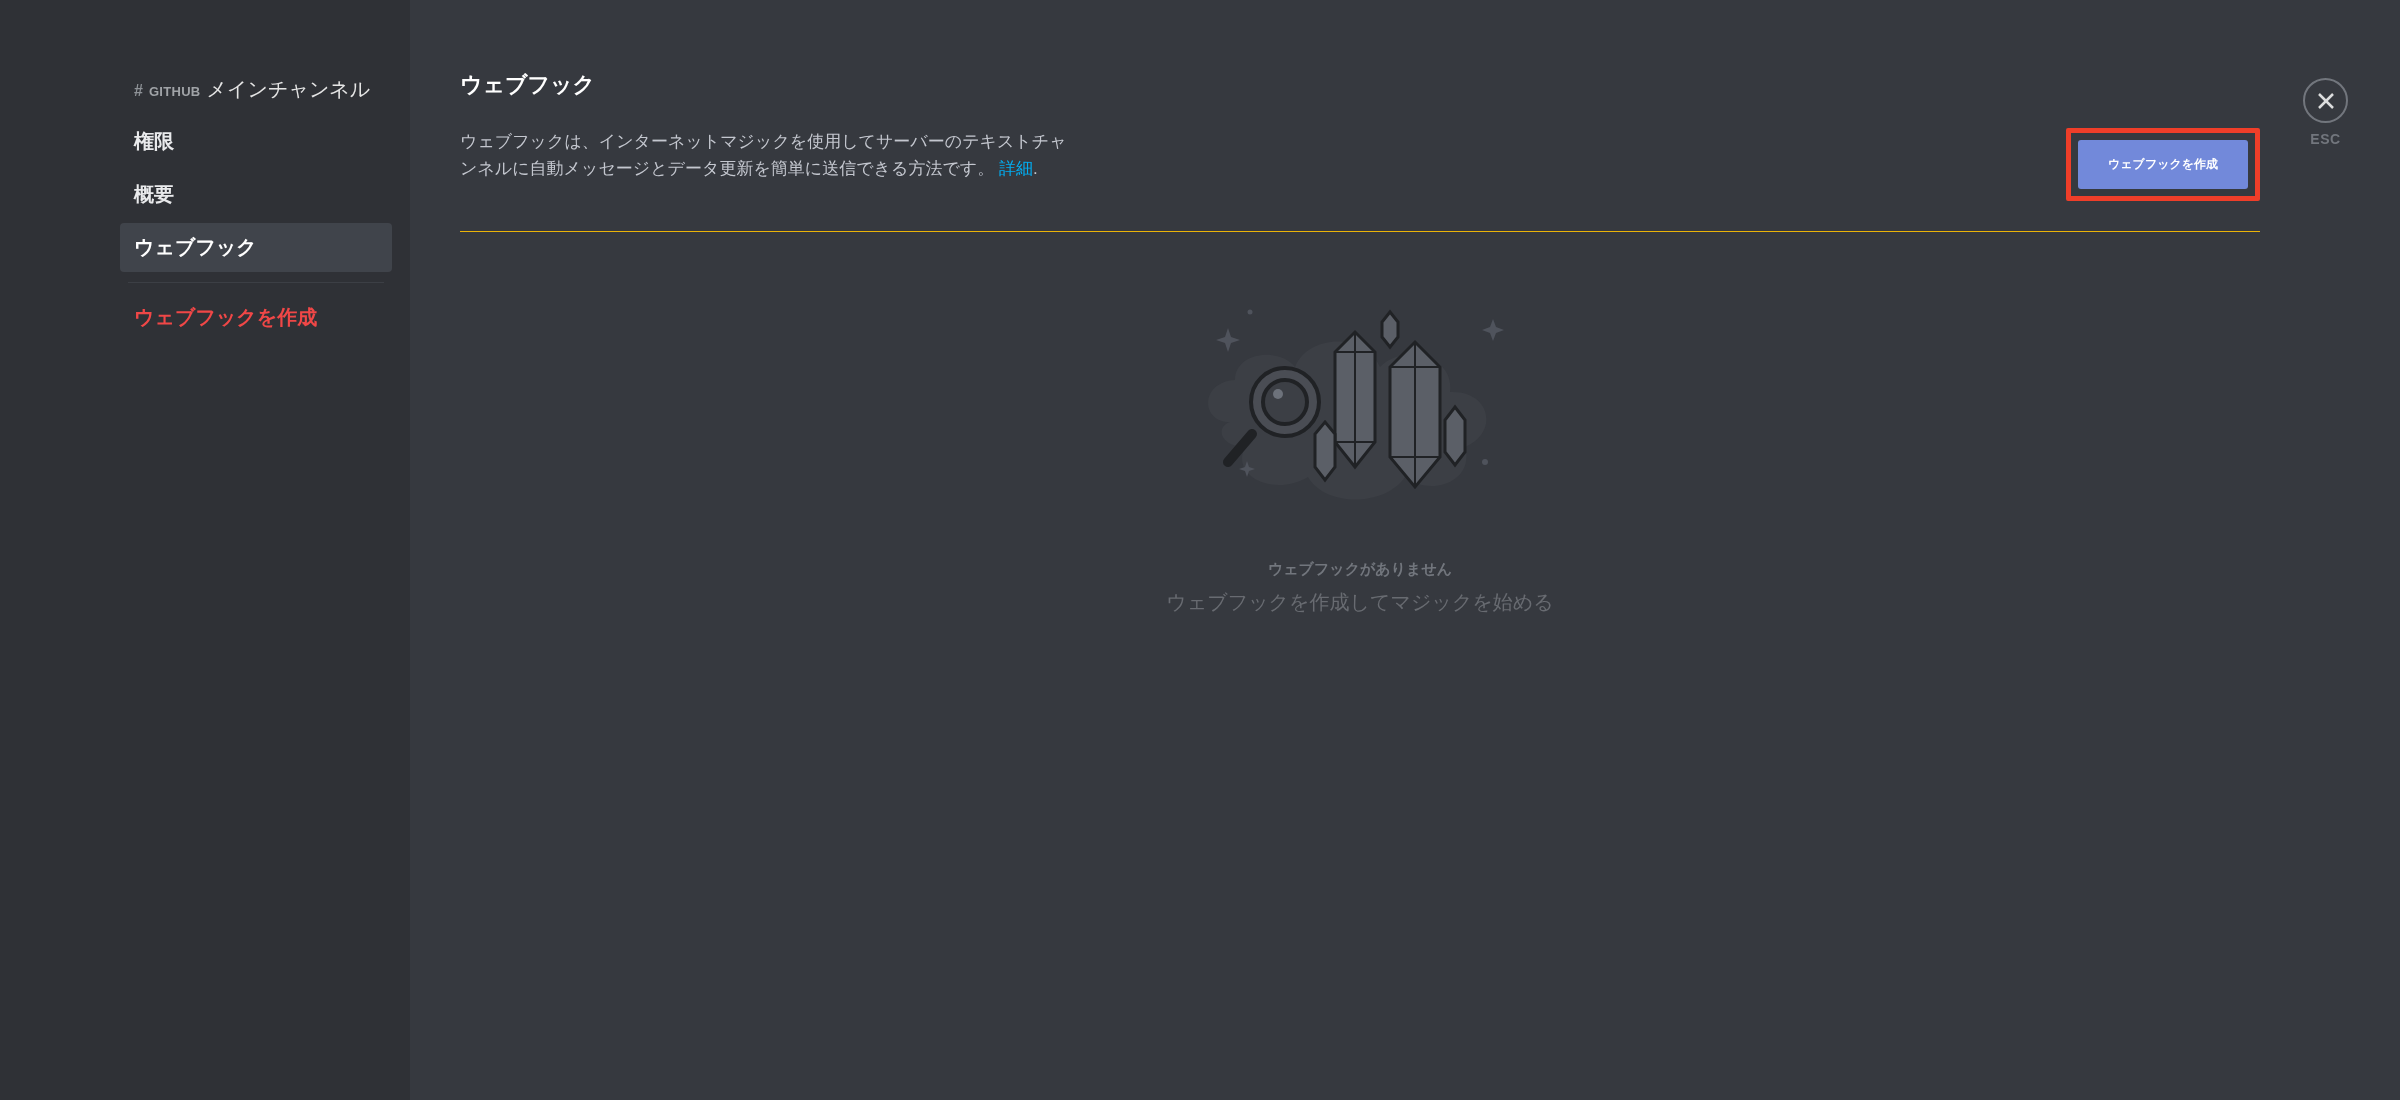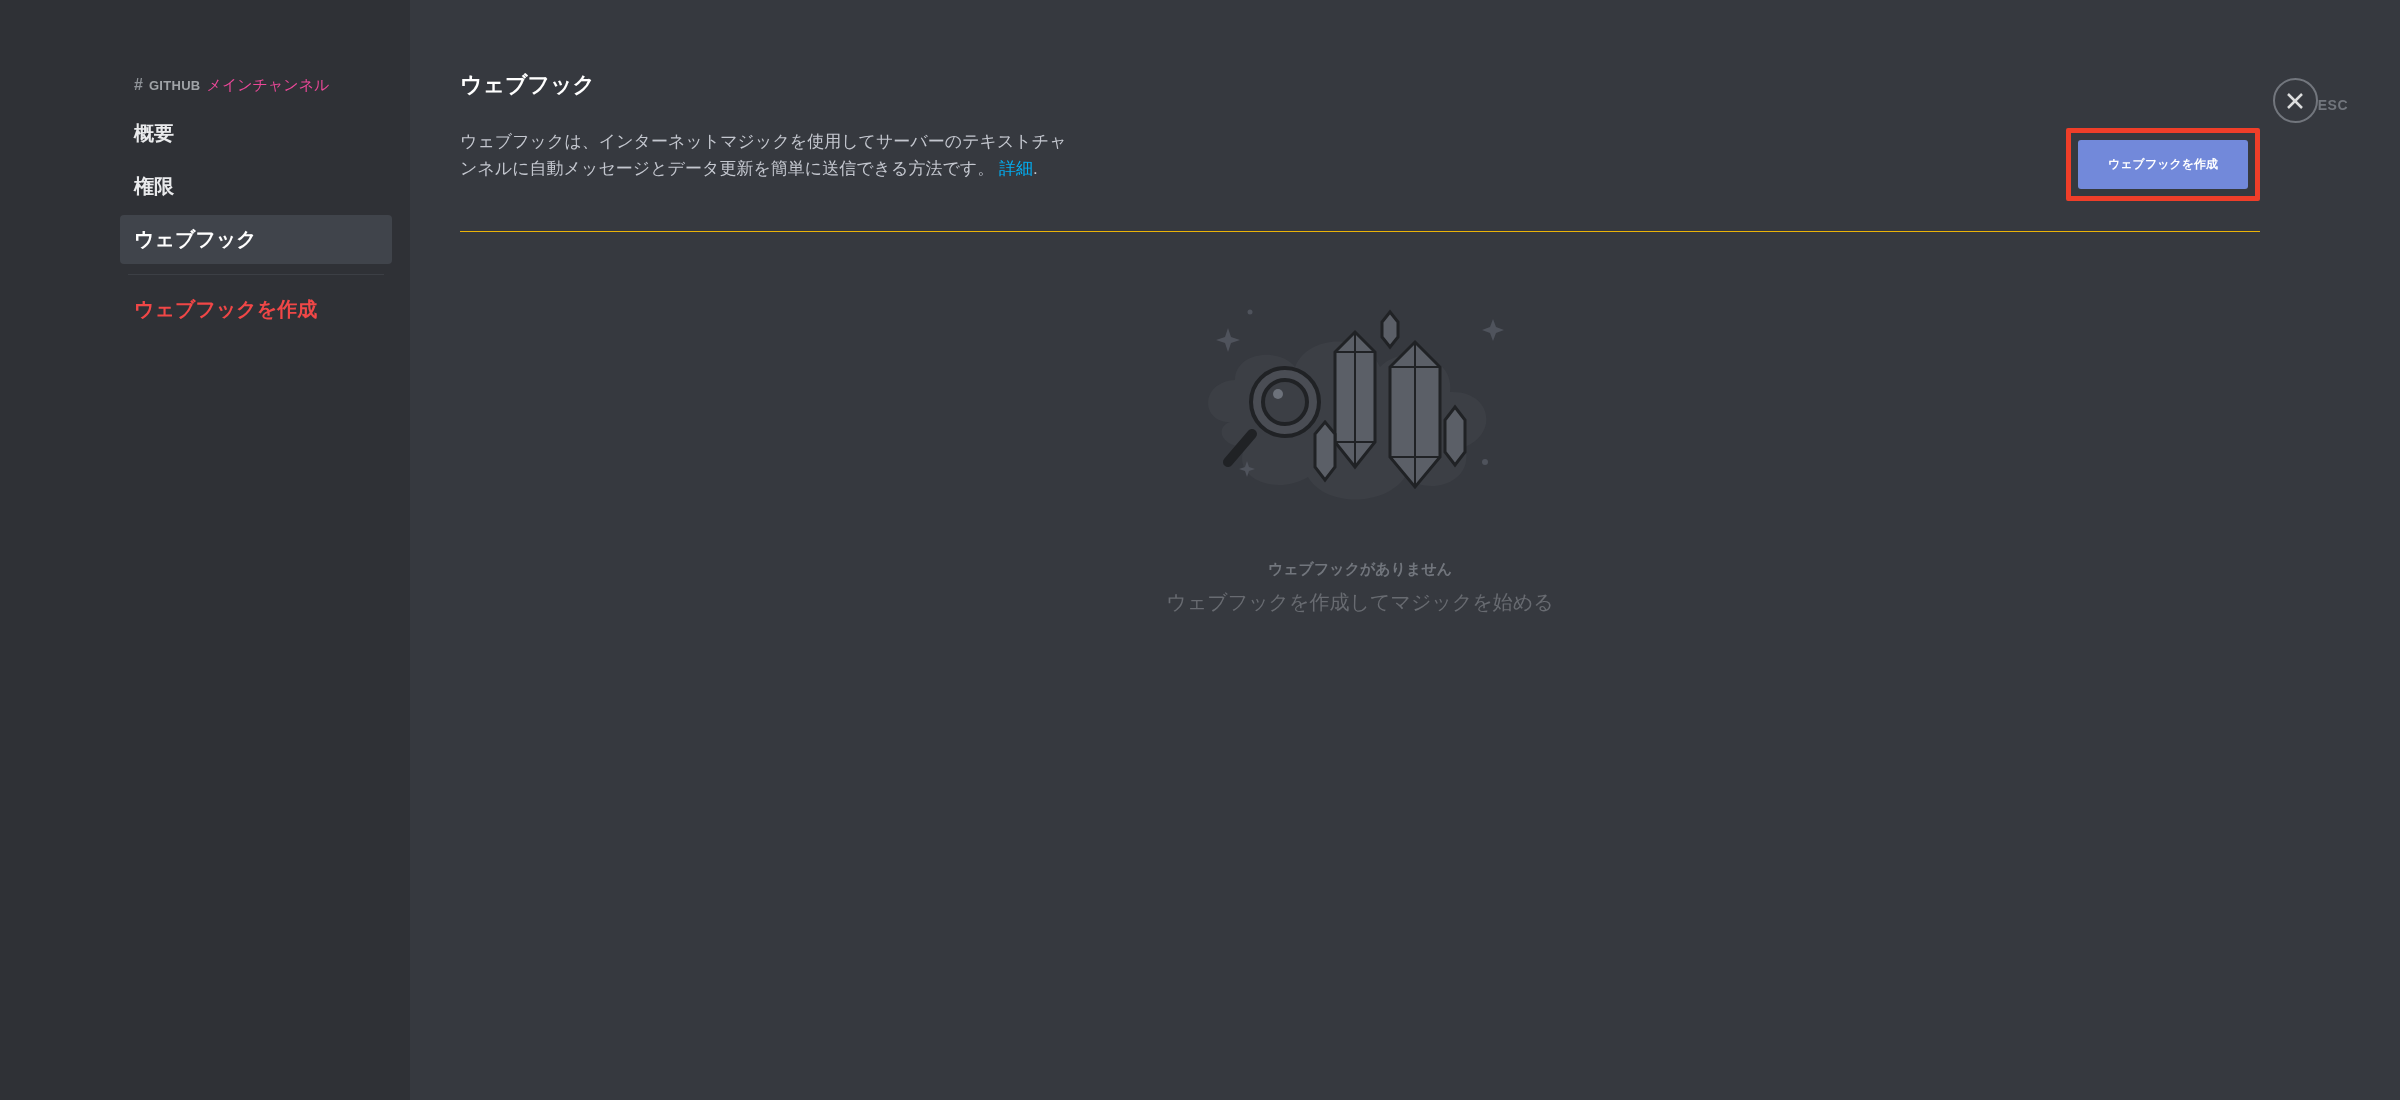--- a/index.html
+++ b/index.html
@@ -37,22 +37,22 @@
     font-size: 16px;
     font-weight: 800;
   }
   .sidebar-channel-name {
     color: #a0a3a7;
     font-size: 13px;
     font-weight: 800;
     letter-spacing: 0.3px;
   }
   .sidebar-channel-suffix {
-    color: #ec4899;
-    font-size: 15px;
+    color: #e5e5e5;
+    font-size: 20px;
   }
   .sidebar-item {
     padding: 11px 14px;
     border-radius: 4px;
     color: #e9eaec;
     font-size: 20px;
     font-weight: 600;
     cursor: pointer;
     margin-bottom: 4px;
   }
@@ -144,21 +144,21 @@
     font-size: 20px;
     text-align: center;
   }
 
   
   .close-wrap {
     position: absolute;
     top: 78px;
     right: 52px;
     display: flex;
-    flex-direction: row;
+    flex-direction: column;
     align-items: center;
     cursor: pointer;
   }
   .close-circle {
     width: 45px;
     height: 45px;
     border: 2px solid #72767d;
     border-radius: 50%;
     display: flex;
     align-items: center;
@@ -182,22 +182,22 @@
 <body>
 
 <div class="app">
   <aside class="sidebar">
     <div class="sidebar-header">
       <span class="sidebar-hash">#</span>
       <span class="sidebar-channel-name">GITHUB</span>
       <span class="sidebar-channel-suffix">メインチャンネル</span>
     </div>
 
+    <div class="sidebar-item">権限</div>
     <div class="sidebar-item">概要</div>
-    <div class="sidebar-item">権限</div>
     <div class="sidebar-item active">ウェブフック</div>
 
     <div class="sidebar-divider"></div>
 
     <div class="sidebar-item danger">ウェブフックを作成</div>
   </aside>
 
   <main class="content">
     <h2 class="content-title">ウェブフック</h2>
 

